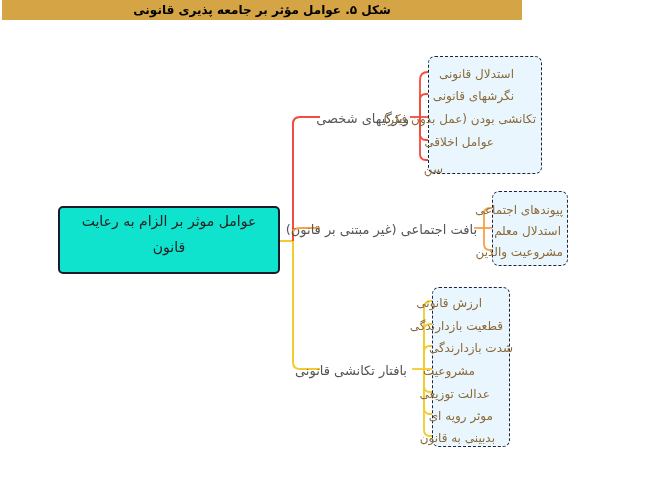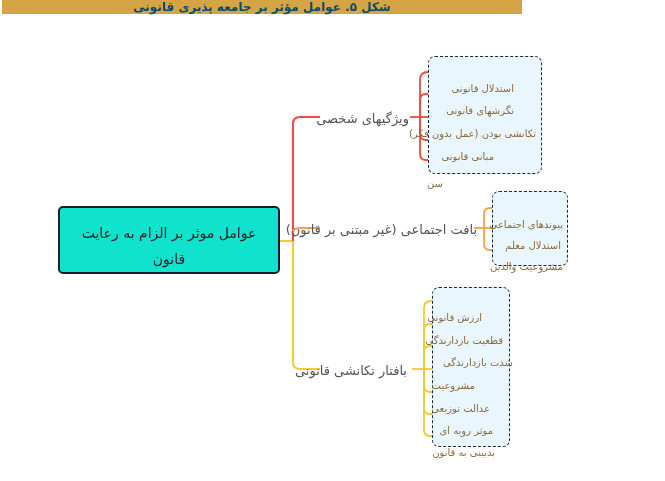--- a/index.html
+++ b/index.html
@@ -1,39 +1,39 @@
 <!DOCTYPE html>
 <html><head>
   <meta charset="utf-8">
   <style>
     html, body { margin: 0; padding: 0; }
     body {
       width: 665px; height: 481px; background: #ffffff; position: relative; overflow: hidden;
       font-family: "DejaVu Sans", sans-serif;
     }
     .title-bar {
-      position: absolute; left: 2px; top: 0; width: 520px; height: 14px;
-      background: #D5A444; color: #0c4a6e; font-weight: bold; font-size: 12px;
+      position: absolute; left: 2px; top: 0; width: 520px; height: 20px;
+      background: #D5A444; color: #000000; font-weight: bold; font-size: 12px;
       display: flex; align-items: center; justify-content: center; direction: rtl;
     }
     svg.links { position: absolute; left: 0; top: 0; }
     .central {
       position: absolute; left: 58px; top: 206px; width: 222px; height: 68px;
       background: #0FE3CE; border: 2px solid #1b1b2e; border-radius: 5px;
-      display: flex; align-items: flex-end; justify-content: center; text-align: center;
+      display: flex; align-items: flex-start; justify-content: center; text-align: center;
       direction: rtl; font-size: 14px; color: #222; line-height: 26px; padding: 0 18px; box-sizing: border-box;
     }
     .branch-label {
       position: absolute; font-size: 13px; color: #555; direction: rtl; white-space: nowrap;
     }
     .leaf-box {
       position: absolute; background: #EAF6FD; border: 1.5px dashed #1e2440; border-radius: 7px; box-sizing: border-box;
     }
     .leaf {
-      position: absolute; font-size: 10px; color: #8a6a3a; direction: rtl; white-space: nowrap; margin-top: 16px;
+      position: absolute; font-size: 12px; color: #8a6a3a; direction: rtl; white-space: nowrap;
     }
   </style>
 </head>
 <body>
 
 <div class="title-bar">شکل ۵. عوامل مؤثر بر جامعه پذیری قانونی</div>
 
 <svg class="links" width="665" height="481">
 
   <path d="M280 241 H293" stroke="#F2CC2E" stroke-width="2" fill="none"></path>
@@ -71,21 +71,21 @@
 <div class="branch-label" style="right:188px; top:222px;">بافت اجتماعی (غیر مبتنی بر قانون)</div>
 <div class="branch-label" style="right:258px; top:363px;">بافتار تکانشی قانونی</div>
 
 <div class="leaf-box" style="left:428px; top:56px; width:114px; height:118px;"></div>
 <div class="leaf-box" style="left:492px; top:191px; width:76px; height:75px;"></div>
 <div class="leaf-box" style="left:432px; top:287px; width:78px; height:160px;"></div>
 
 <div class="leaf" style="right:151px; top:67px;">استدلال قانونی</div>
 <div class="leaf" style="right:151px; top:89px;">نگرشهای قانونی</div>
 <div class="leaf" style="right:129px; top:112px;">تکانشی بودن (عمل بدون فکر)</div>
-<div class="leaf" style="right:171px; top:135px;">مبانی قانونی</div>
+<div class="leaf" style="right:171px; top:135px;">عوامل اخلاقی</div>
 <div class="leaf" style="right:222px; top:162px;">سن</div>
 
 <div class="leaf" style="right:102px; top:203px;">پیوندهای اجتماعی</div>
 <div class="leaf" style="right:104px; top:224px;">استدلال معلم</div>
 <div class="leaf" style="right:102px; top:245px;">مشروعیت والدین</div>
 
 <div class="leaf" style="right:183px; top:296px;text-align:center;">ارزش قانونی</div>
 <div class="leaf" style="right:162px; top:319px;">قطعیت بازدارندگی</div>
 <div class="leaf" style="right:152px; top:341px;">شدت بازدارندگی</div>
 <div class="leaf" style="right:190px; top:364px;">مشروعیت</div>

